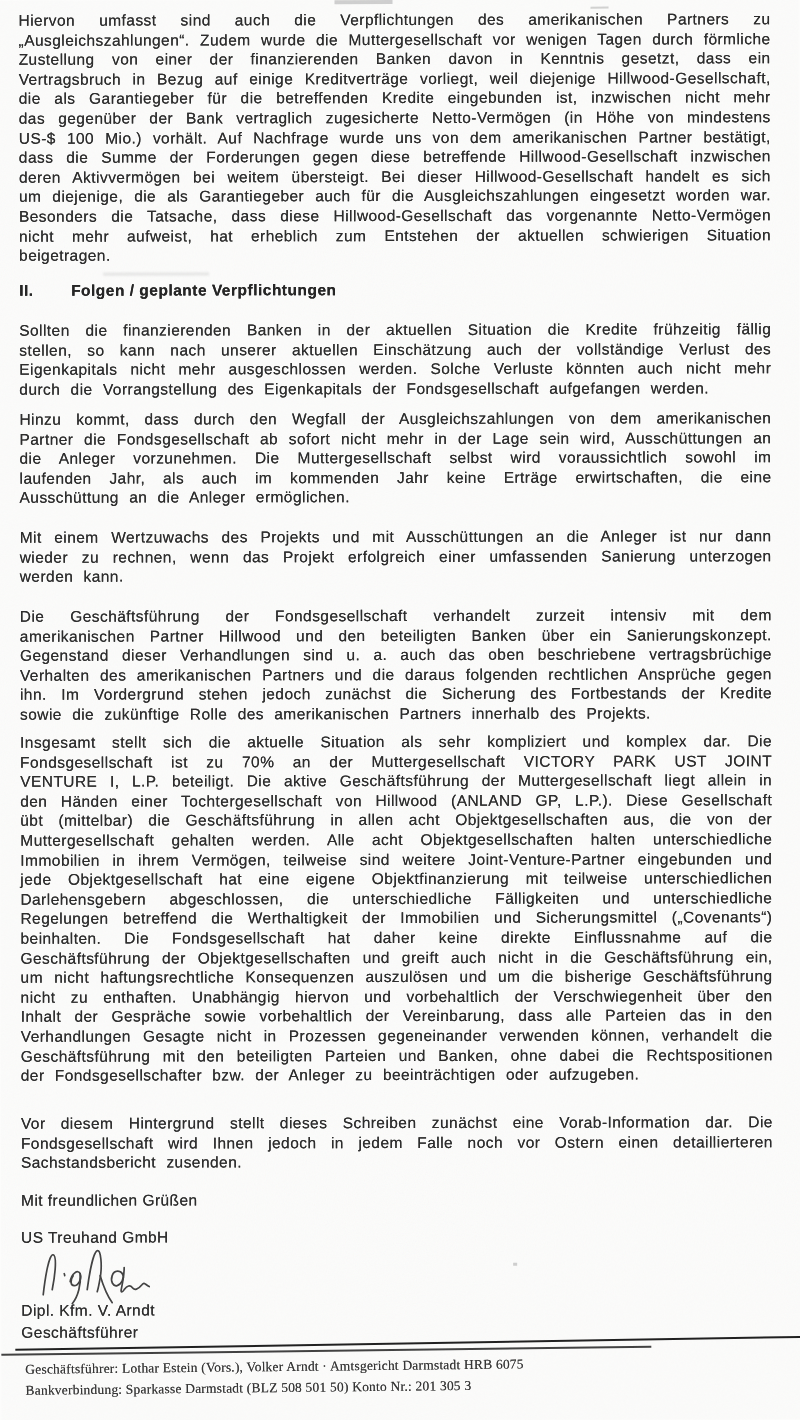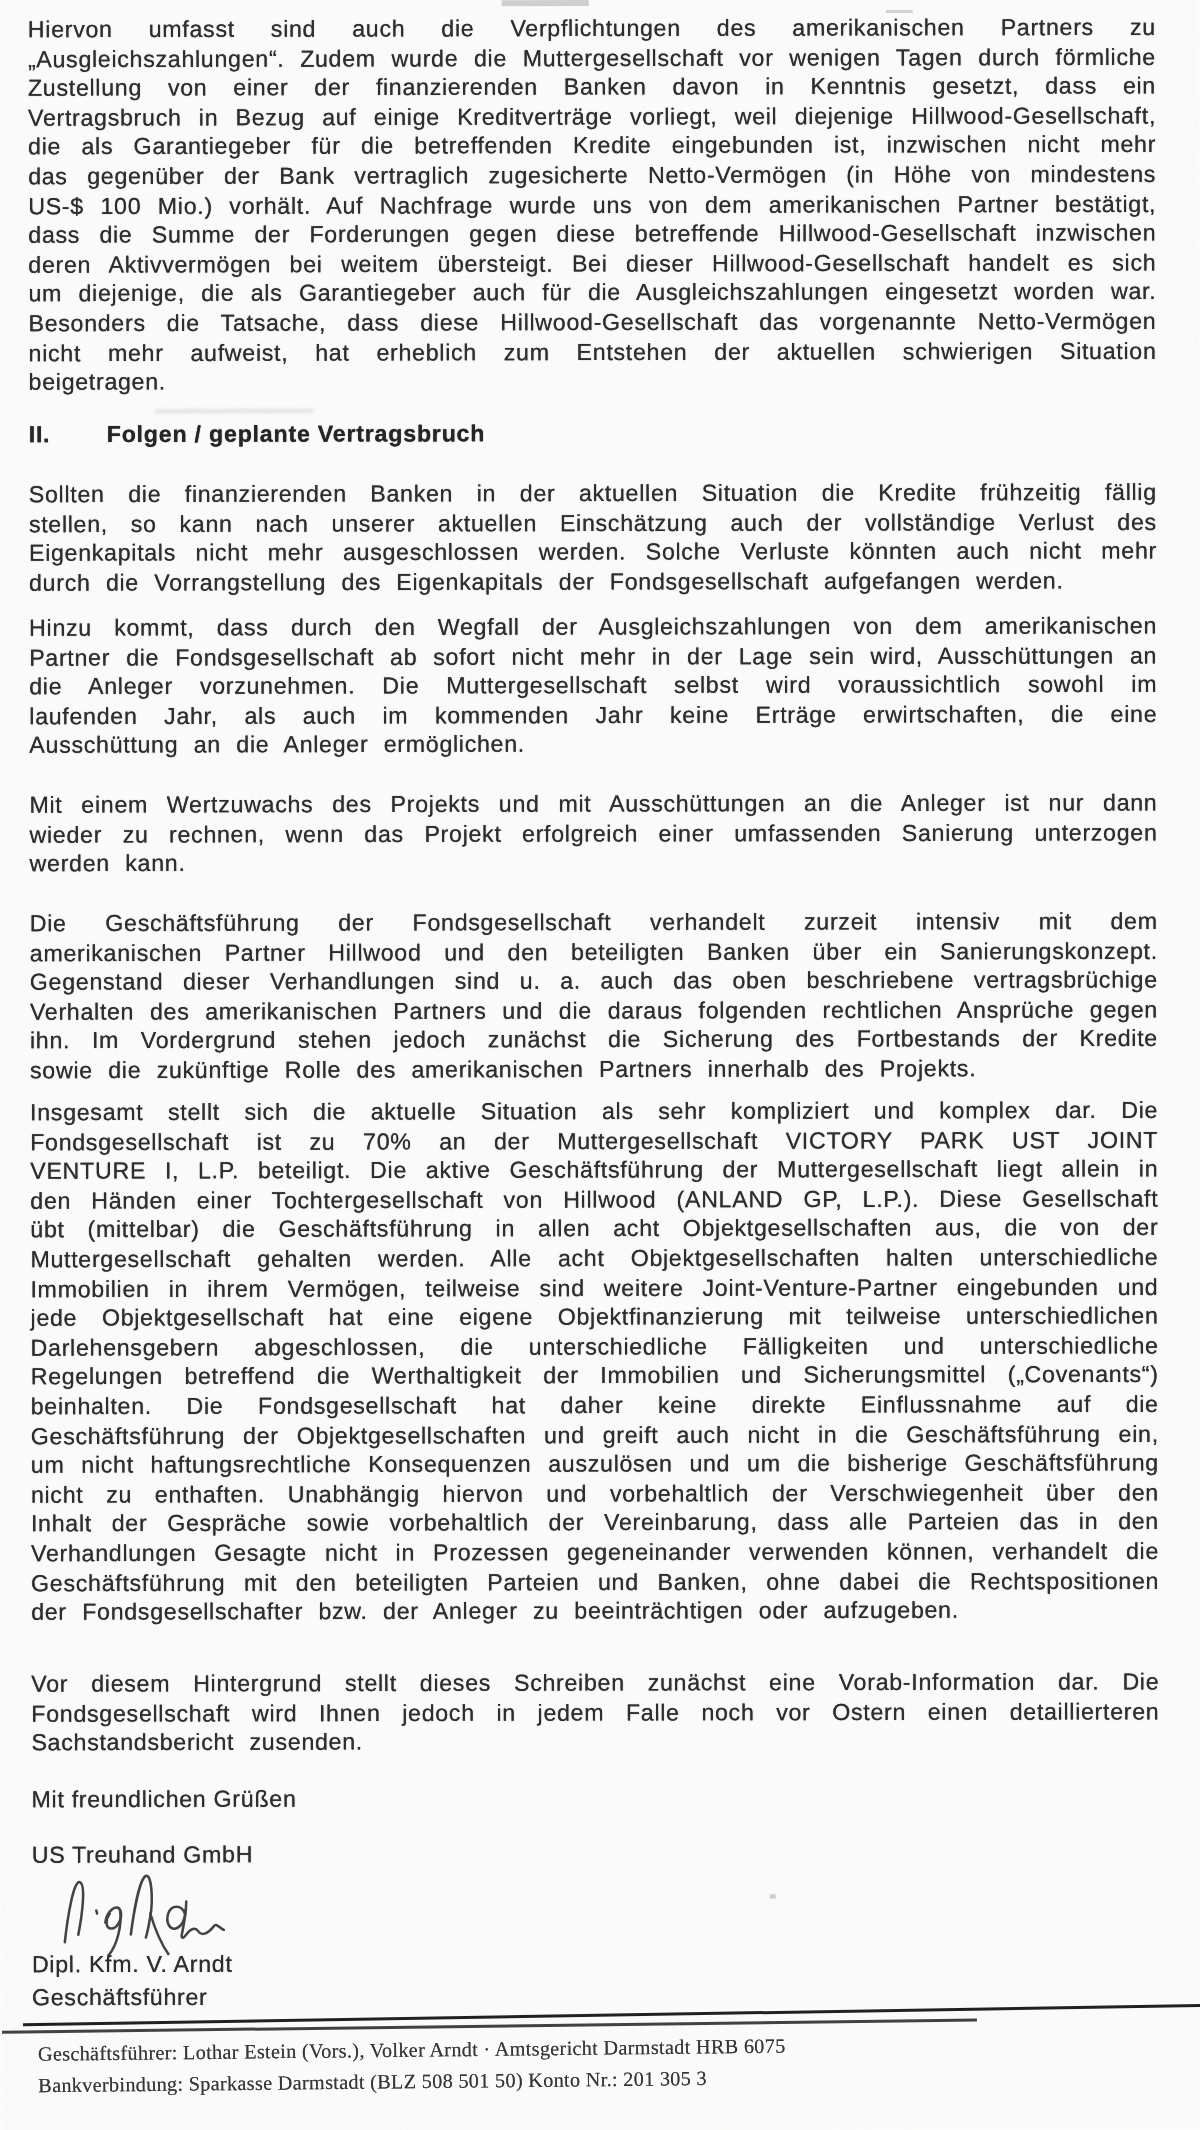--- a/index.html
+++ b/index.html
@@ -89,21 +89,21 @@
   <div class="content">
 
     <div class="artifact art1"></div>
     <div class="artifact art2"></div>
     <div class="artifact art3"></div>
     <div class="artifact art4"></div>
 
     <div class="para p1">Hiervon umfasst sind auch die Verpflichtungen des amerikanischen Partners zu „Ausgleichszahlungen“. Zudem wurde die Muttergesellschaft vor wenigen Tagen durch förmliche Zustellung von einer der finanzierenden Banken davon in Kenntnis gesetzt, dass ein Vertragsbruch in Bezug auf einige Kreditverträge vorliegt, weil diejenige Hillwood-Gesellschaft, die als Garantiegeber für die betreffenden Kredite eingebunden ist, inzwischen nicht mehr das gegenüber der Bank vertraglich zugesicherte Netto-Vermögen (in Höhe von mindestens US-$ 100 Mio.) vorhält. Auf Nachfrage wurde uns von dem amerikanischen Partner bestätigt, dass die Summe der Forderungen gegen diese betreffende Hillwood-Gesellschaft inzwischen deren Aktivvermögen bei weitem übersteigt. Bei dieser Hillwood-Gesellschaft handelt es sich um diejenige, die als Garantiegeber auch für die Ausgleichszahlungen eingesetzt worden war. Besonders die Tatsache, dass diese Hillwood-Gesellschaft das vorgenannte Netto-Vermögen nicht mehr aufweist, hat erheblich zum Entstehen der aktuellen schwierigen Situation beigetragen.</div>
 
     <div class="heading">
-      <span class="num">II.</span><span>Folgen / geplante Vertragsbruch</span>
+      <span class="num">II.</span><span>Folgen / geplante Verpflichtungen</span>
     </div>
 
     <div class="para p2">Sollten die finanzierenden Banken in der aktuellen Situation die Kredite frühzeitig fällig stellen, so kann nach unserer aktuellen Einschätzung auch der vollständige Verlust des Eigenkapitals nicht mehr ausgeschlossen werden. Solche Verluste könnten auch nicht mehr durch die Vorrangstellung des Eigenkapitals der Fondsgesellschaft aufgefangen werden.</div>
     <div class="para p3">Hinzu kommt, dass durch den Wegfall der Ausgleichszahlungen von dem amerikanischen Partner die Fondsgesellschaft ab sofort nicht mehr in der Lage sein wird, Ausschüttungen an die Anleger vorzunehmen. Die Muttergesellschaft selbst wird voraussichtlich sowohl im laufenden Jahr, als auch im kommenden Jahr keine Erträge erwirtschaften, die eine Ausschüttung an die Anleger ermöglichen.</div>
     <div class="para p4">Mit einem Wertzuwachs des Projekts und mit Ausschüttungen an die Anleger ist nur dann wieder zu rechnen, wenn das Projekt erfolgreich einer umfassenden Sanierung unterzogen werden kann.</div>
     <div class="para p5">Die Geschäftsführung der Fondsgesellschaft verhandelt zurzeit intensiv mit dem amerikanischen Partner Hillwood und den beteiligten Banken über ein Sanierungskonzept. Gegenstand dieser Verhandlungen sind u. a. auch das oben beschriebene vertragsbrüchige Verhalten des amerikanischen Partners und die daraus folgenden rechtlichen Ansprüche gegen ihn. Im Vordergrund stehen jedoch zunächst die Sicherung des Fortbestands der Kredite sowie die zukünftige Rolle des amerikanischen Partners innerhalb des Projekts.</div>
     <div class="para p6">Insgesamt stellt sich die aktuelle Situation als sehr kompliziert und komplex dar. Die Fondsgesellschaft ist zu 70% an der Muttergesellschaft VICTORY PARK UST JOINT VENTURE I, L.P. beteiligt. Die aktive Geschäftsführung der Muttergesellschaft liegt allein in den Händen einer Tochtergesellschaft von Hillwood (ANLAND GP, L.P.). Diese Gesellschaft übt (mittelbar) die Geschäftsführung in allen acht Objektgesellschaften aus, die von der Muttergesellschaft gehalten werden. Alle acht Objektgesellschaften halten unterschiedliche Immobilien in ihrem Vermögen, teilweise sind weitere Joint-Venture-Partner eingebunden und jede Objektgesellschaft hat eine eigene Objektfinanzierung mit teilweise unterschiedlichen Darlehensgebern abgeschlossen, die unterschiedliche Fälligkeiten und unterschiedliche Regelungen betreffend die Werthaltigkeit der Immobilien und Sicherungsmittel („Covenants“) beinhalten. Die Fondsgesellschaft hat daher keine direkte Einflussnahme auf die Geschäftsführung der Objektgesellschaften und greift auch nicht in die Geschäftsführung ein, um nicht haftungsrechtliche Konsequenzen auszulösen und um die bisherige Geschäftsführung nicht zu enthaften. Unabhängig hiervon und vorbehaltlich der Verschwiegenheit über den Inhalt der Gespräche sowie vorbehaltlich der Vereinbarung, dass alle Parteien das in den Verhandlungen Gesagte nicht in Prozessen gegeneinander verwenden können, verhandelt die Geschäftsführung mit den beteiligten Parteien und Banken, ohne dabei die Rechtspositionen der Fondsgesellschafter bzw. der Anleger zu beeinträchtigen oder aufzugeben.</div>
     <div class="para p7">Vor diesem Hintergrund stellt dieses Schreiben zunächst eine Vorab-Information dar. Die Fondsgesellschaft wird Ihnen jedoch in jedem Falle noch vor Ostern einen detaillierteren Sachstandsbericht zusenden.</div>
 
     <div class="line-block closing">Mit freundlichen Grüßen</div>

